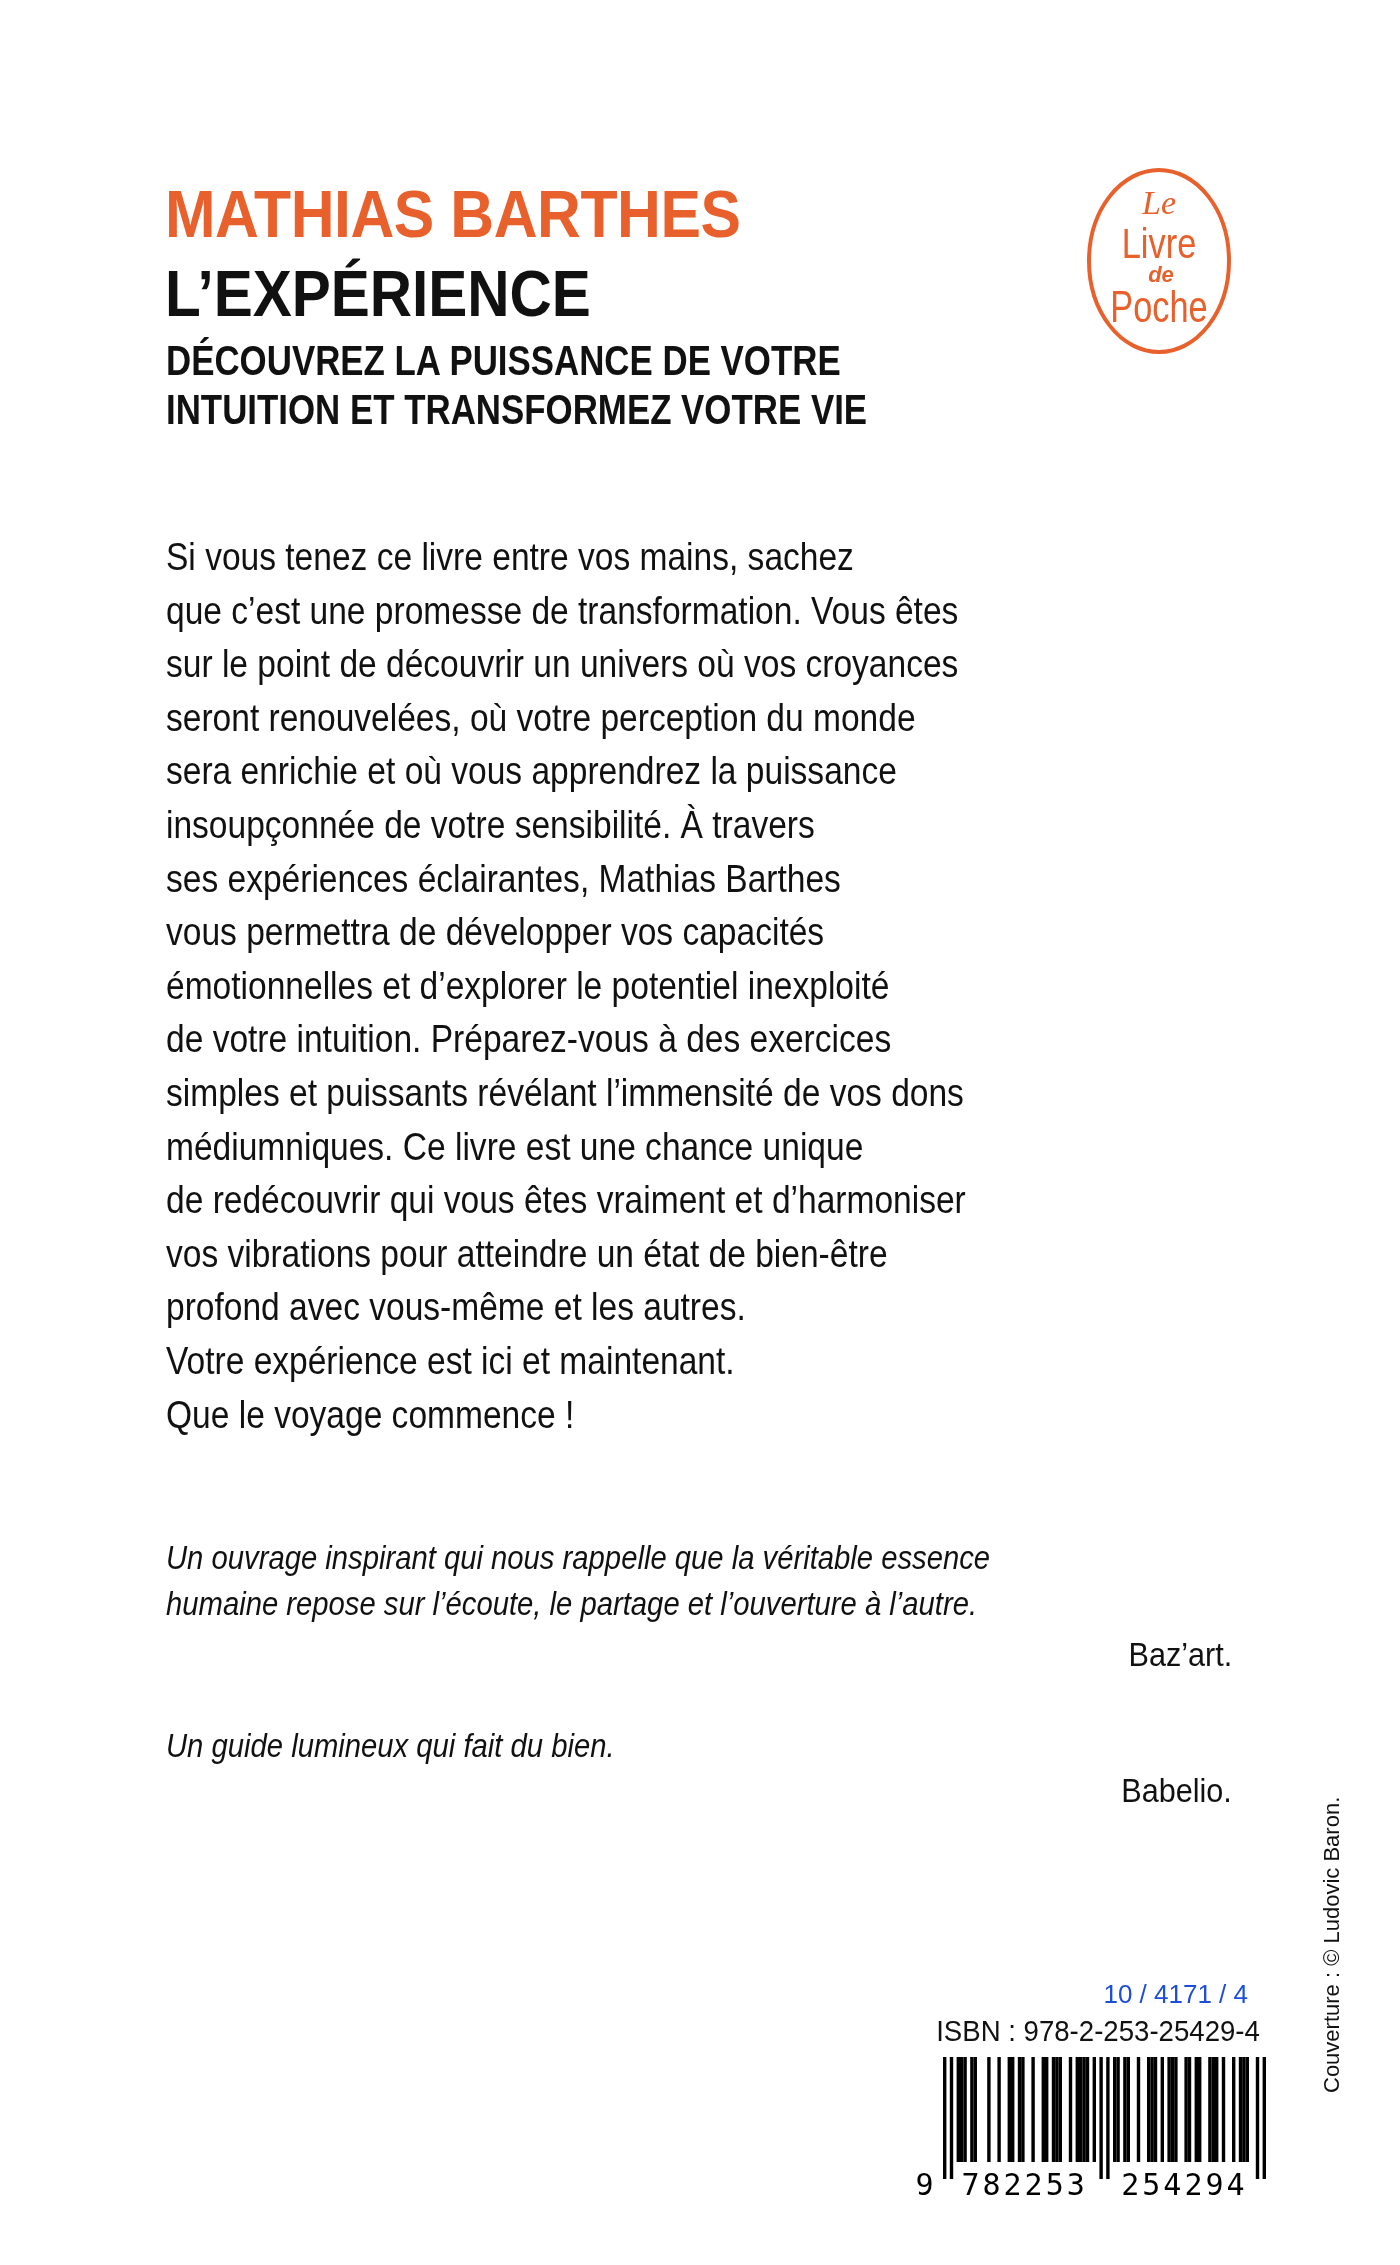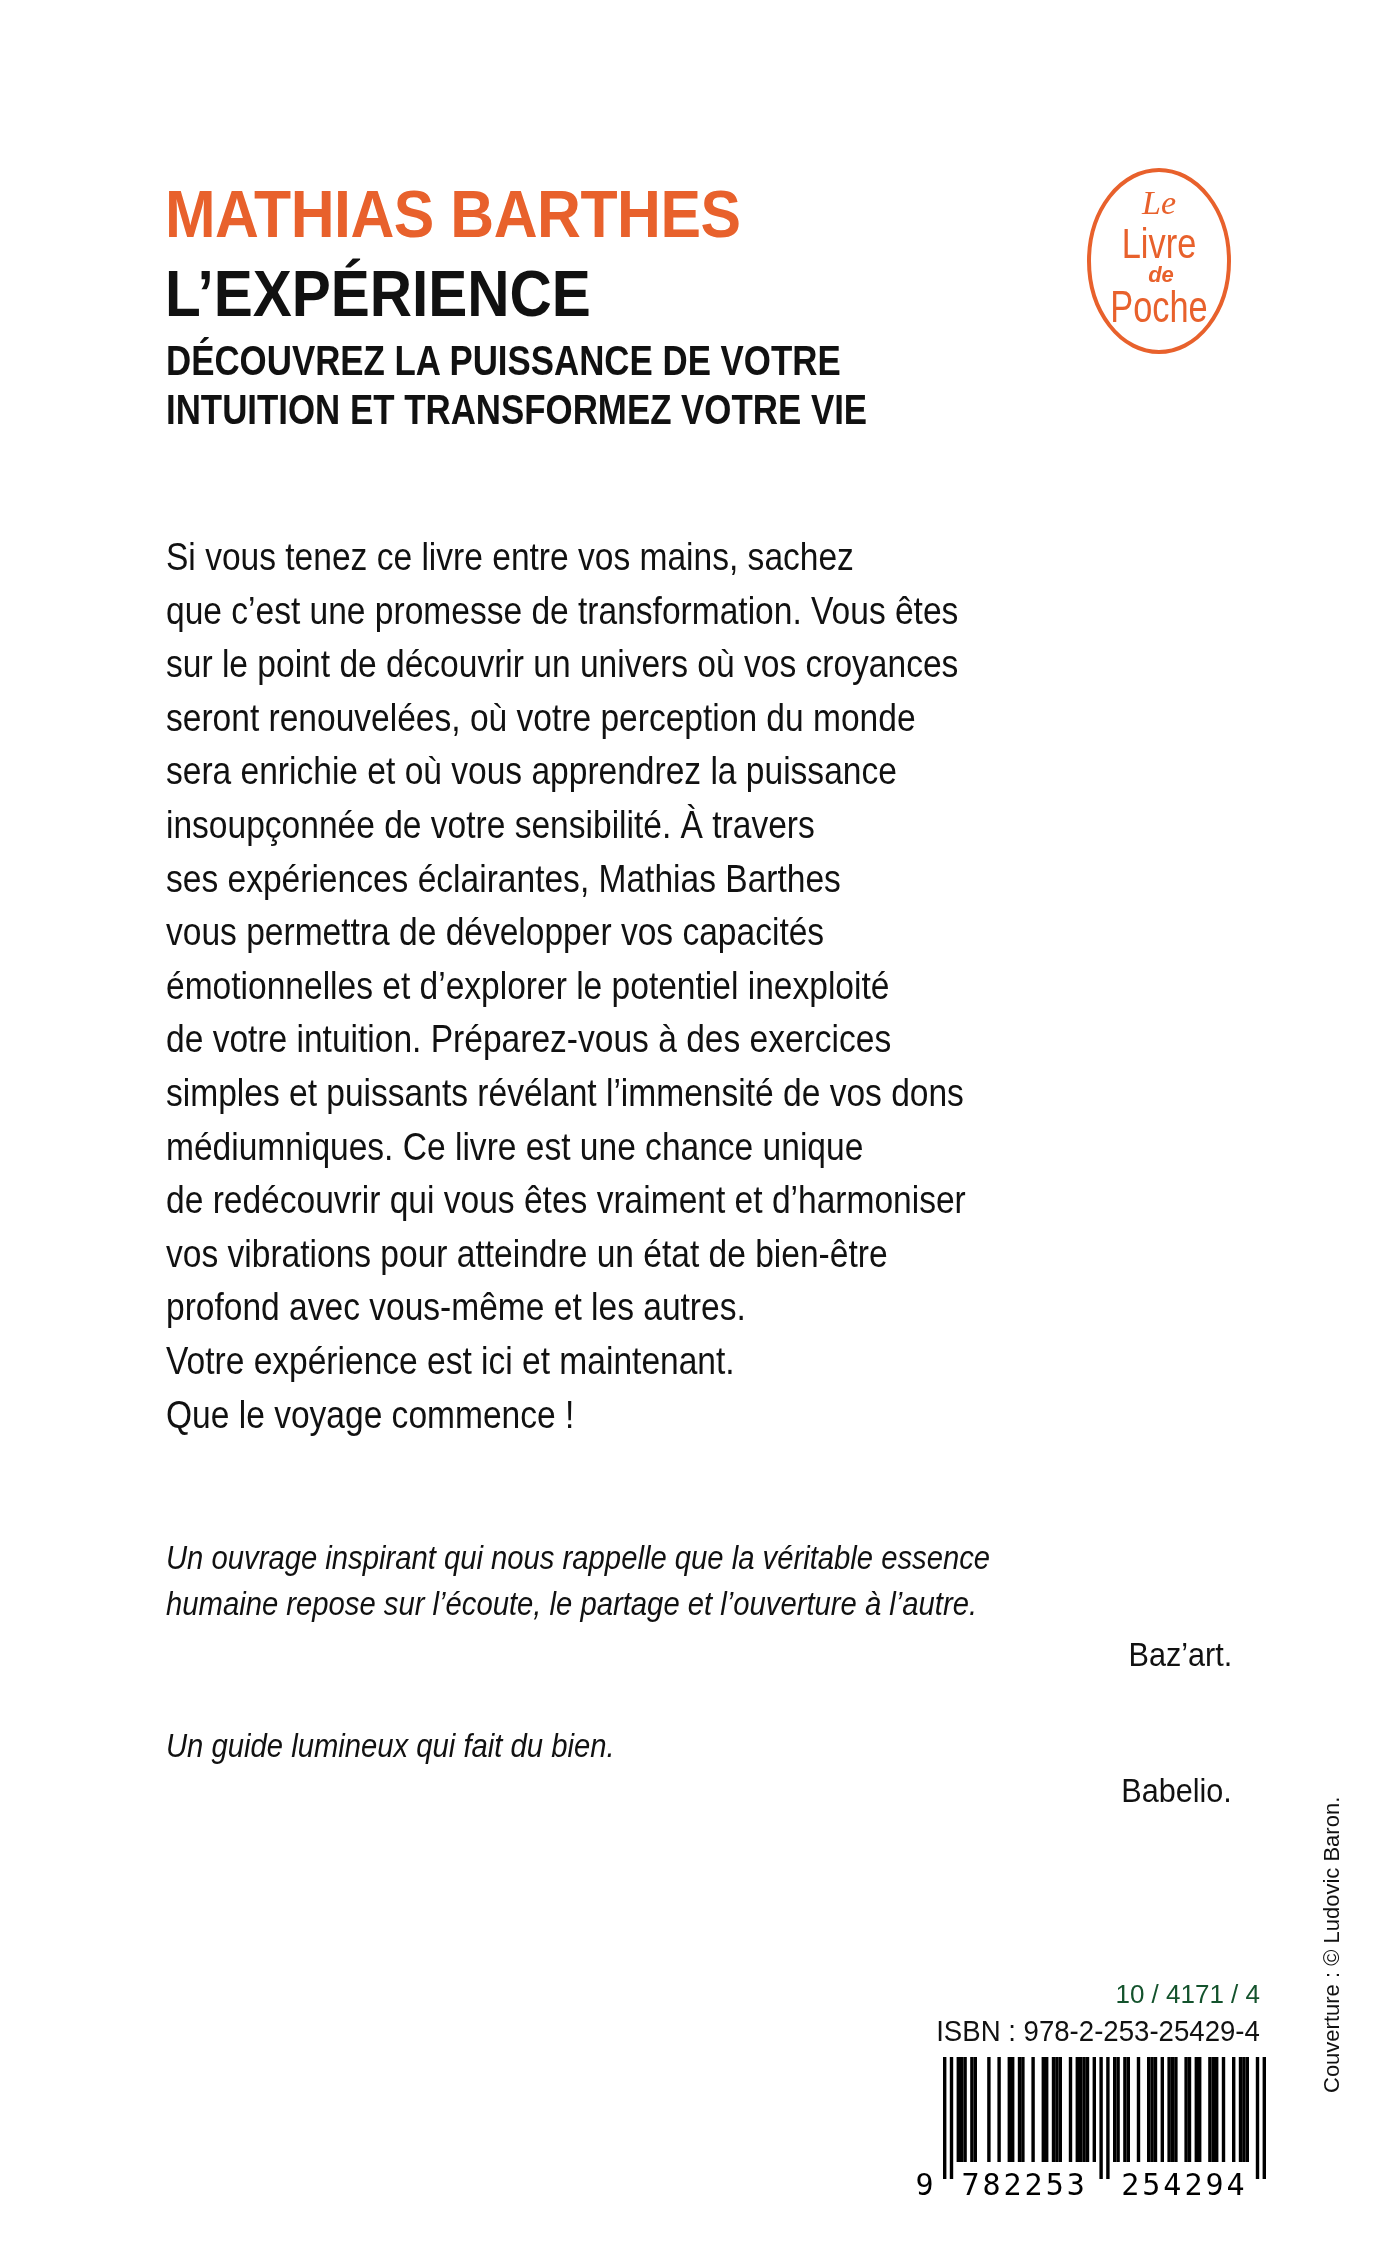--- a/index.html
+++ b/index.html
@@ -16,21 +16,21 @@
   .body-text div { display: block; }
 
   .quote { position: absolute; left: 166px; font-style: italic; font-size: 34px; line-height: 46px; color: #111; white-space: nowrap; transform-origin: left top; transform: scaleX(0.86); }
   .quote div { display: block; }
   .q1 { top: 1534px; }
   .q2 { top: 1722px; }
   .attrib { position: absolute; right: 168px; font-size: 34px; line-height: 40px; color: #111; white-space: nowrap; transform-origin: right top; transform: scaleX(0.9); }
   .a1 { top: 1634px; }
   .a2 { top: 1770px; }
 
-  .code-num { position: absolute; right: 140px; top: 1979px; font-size: 26px; line-height: 30px; color: #14532d; white-space: nowrap; }
+  .code-num { position: absolute; right: 152px; top: 1979px; font-size: 26px; line-height: 30px; color: #1d4ed8; white-space: nowrap; }
   .isbn { position: absolute; right: 140px; top: 2014px; font-size: 30px; line-height: 34px; color: #111; white-space: nowrap; transform-origin: right top; transform: scaleX(0.92); }
 
   .barcode { position: absolute; left: 908px; top: 2057px; width: 365px; height: 150px; }
 
   .credit { position: absolute; left: 1320px; top: 2093px; font-size: 22px; line-height: 24px; color: #111; white-space: nowrap; transform-origin: left top; transform: rotate(-90deg); }
 </style>
 </head>
 <body>
 
 <div class="author">MATHIAS BARTHES</div>

